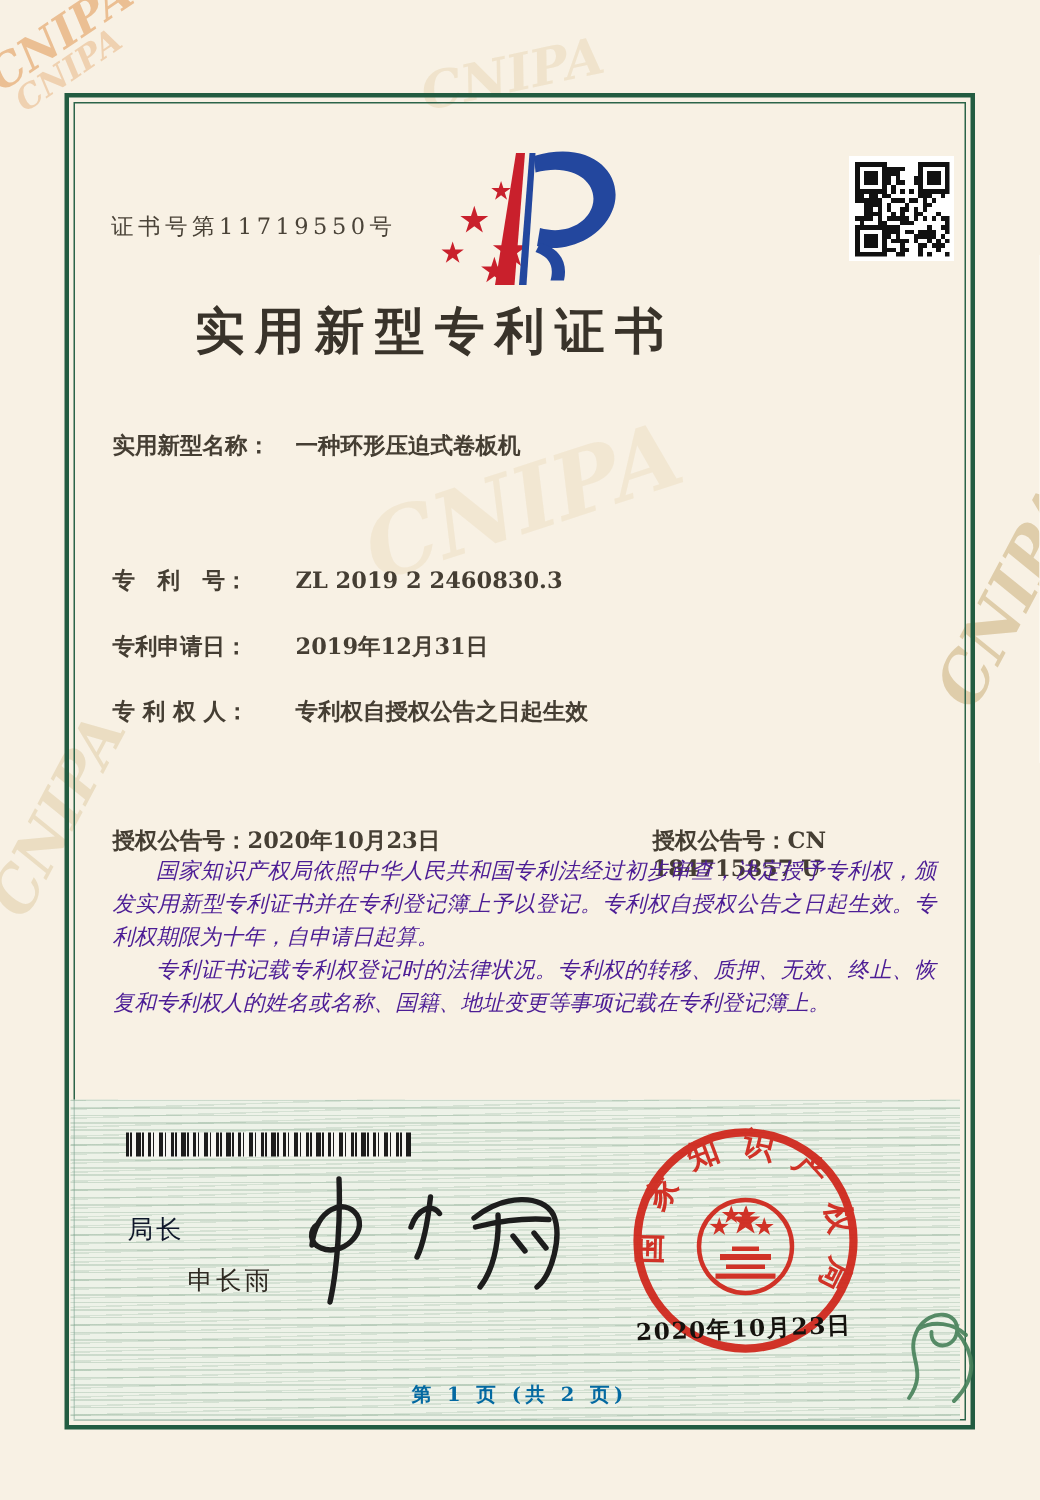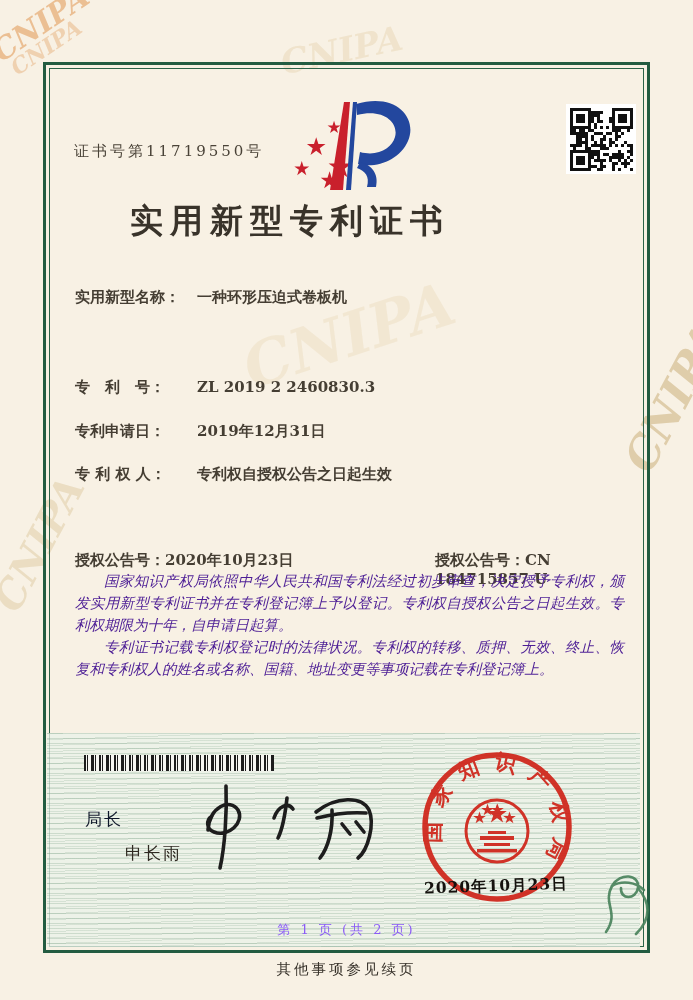--- a/index.html
+++ b/index.html
@@ -43,21 +43,21 @@
       #1c1c1c 0 2px,#f6f6f2 2px 3px,#1c1c1c 3px 4px,#f6f6f2 4px 7px,
       #1c1c1c 7px 10px,#f6f6f2 10px 11px,#1c1c1c 11px 12px,#f6f6f2 12px 15px);}
   .sig-title{position:absolute;left:85px;top:808px;font-size:17px;color:#0f172a;letter-spacing:2px;}
   .sig-name{position:absolute;left:85px;top:842px;font-size:17px;color:#2f2a22;letter-spacing:2px;margin-left:40px;}
   .sign-svg{position:absolute;left:190px;top:772px;}
   .seal-svg{position:absolute;left:418px;top:748px;}
   .seal-date{position:absolute;left:424px;top:876px;font-size:15.5px;font-weight:bold;
     color:#15120e;letter-spacing:1px;transform:rotate(-2deg);}
   .flourish{position:absolute;left:596px;top:860px;}
   .page-num{position:absolute;left:0;top:921px;width:693px;text-align:center;
-    font-size:13px;letter-spacing:3px;color:#8b5cf6;}
+    font-size:13px;letter-spacing:3px;color:#0369a1;font-weight:bold;}
   .cont-note{position:absolute;left:0;top:960px;width:693px;text-align:center;
     font-size:14.5px;letter-spacing:3px;color:#37322a;}
   .logo-svg{position:absolute;left:280px;top:96px;}
   .qr{position:absolute;left:566px;top:104px;width:70px;height:70px;background:#fff;
       display:flex;align-items:center;justify-content:center;}
 </style>
 </head>
 <body>
 
 <div class="page">
@@ -315,15 +315,14 @@
 
   <svg class="flourish" width="64" height="78" viewBox="0 0 64 78">
     <g fill="none" stroke="#47815a" stroke-width="2.6" stroke-linecap="round" opacity="0.9">
       <path d="M10,72 C24,52 6,44 16,26 C24,12 44,14 42,28 C40,40 24,40 25,28"></path>
       <path d="M42,28 C52,40 58,56 40,74"></path>
       <path d="M16,26 C26,20 40,22 48,30"></path>
     </g>
   </svg>
 
   <div class="page-num">第 1 页 (共 2 页)</div>
-  <div class="cont-note">其他事项参见续页</div>
 
 </div>
 
 </body></html>

